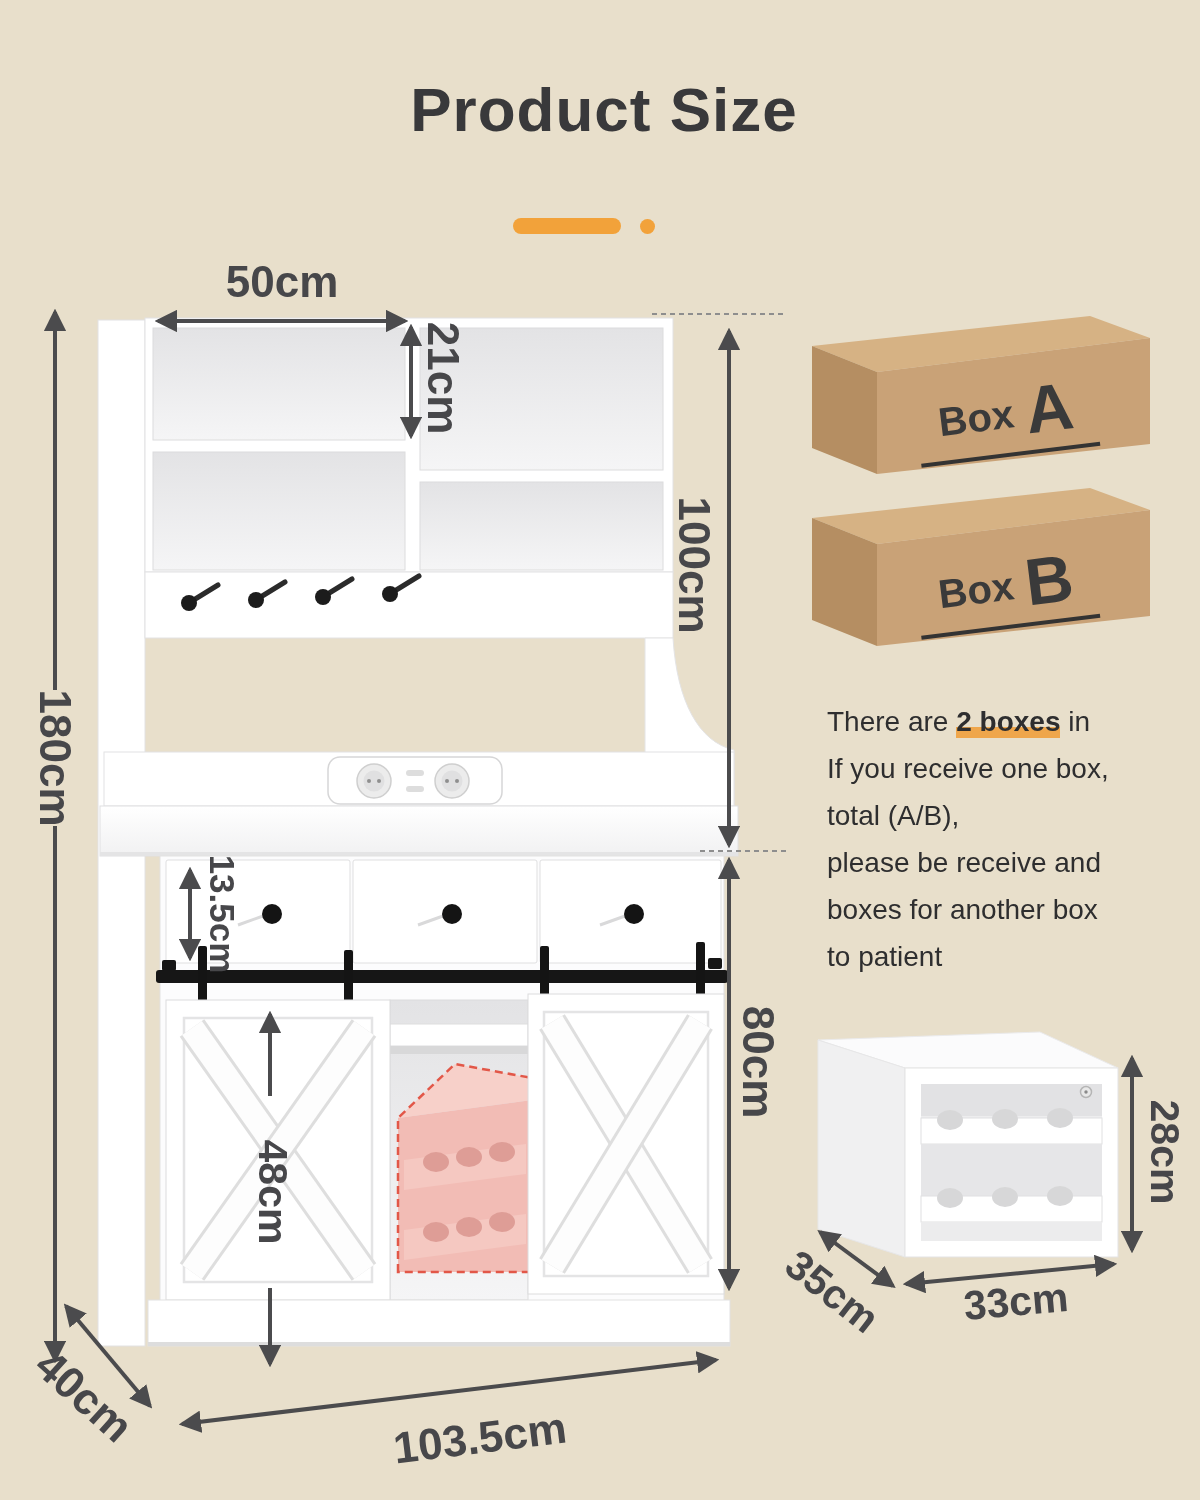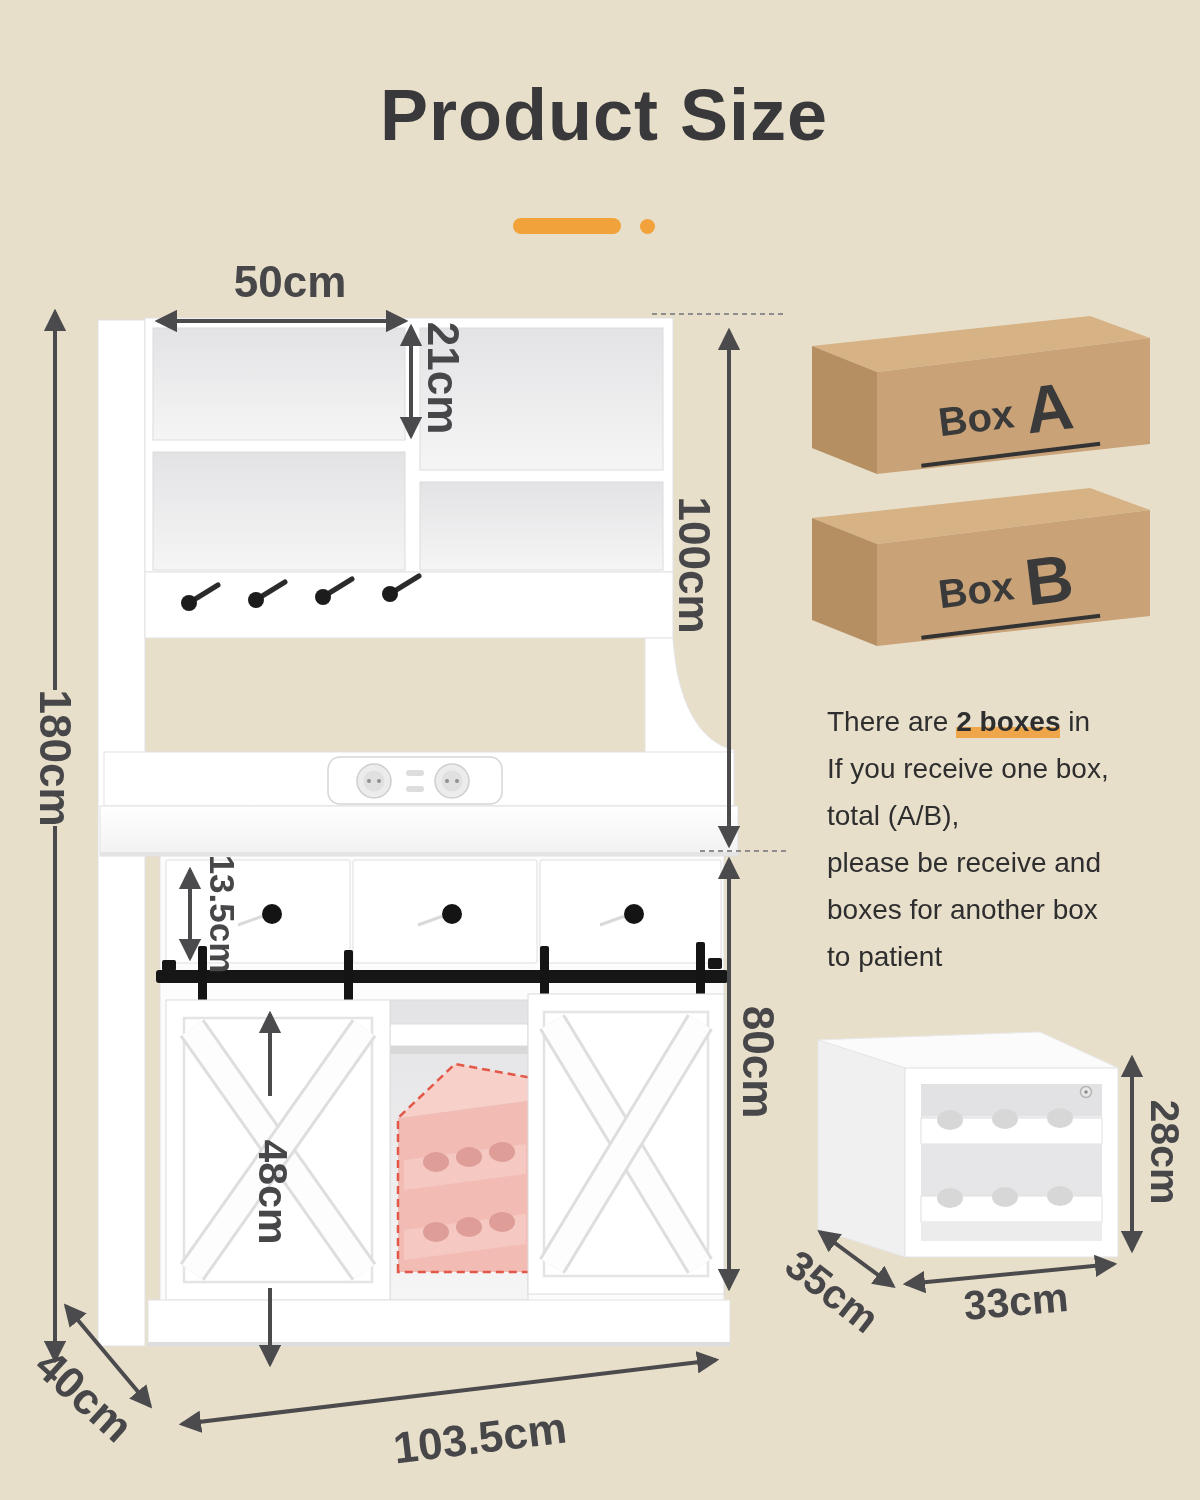--- a/index.html
+++ b/index.html
@@ -7,21 +7,21 @@
     position:relative;
     width:1200px;height:1500px;
     background:#e8dfcb;
     font-family:"Liberation Sans", sans-serif;
     overflow:hidden;
   }
   .layer{position:absolute;left:0;top:0;}
   .title{
     position:absolute;left:8px;right:0;top:74px;
     text-align:center;
-    font-size:72px;font-weight:bold;color:#39393b;
+    font-size:62px;font-weight:bold;color:#39393b;
     letter-spacing:1px;
   }
   .accent-bar{
     position:absolute;left:513px;top:218px;width:108px;height:16px;
     background:#f2a23a;border-radius:9px;
   }
   .accent-dot{
     position:absolute;left:640px;top:219px;width:15px;height:15px;
     background:#f2a23a;border-radius:50%;
   }
@@ -240,21 +240,21 @@
     <g stroke="#8e8e8e" stroke-width="1.8" stroke-dasharray="5 4">
       <line x1="652" y1="314" x2="784" y2="314"></line>
       <line x1="700" y1="851" x2="788" y2="851"></line>
     </g>
   </svg>
 
   <div class="title">Product Size</div>
   <div class="accent-bar"></div>
   <div class="accent-dot"></div>
 
-  <div class="dim" style="left:282px;top:282px;margin-left:8px;">50cm</div>
+  <div class="dim" style="left:282px;top:282px;">50cm</div>
   <div class="dim rot90" style="left:443px;top:378px;">21cm</div>
   <div class="dim rot90" style="left:694px;top:565px;">100cm</div>
   <div class="dim rot90" style="left:55px;top:758px;">180cm</div>
   <div class="dim small rot90" style="left:222px;top:914px;">13.5cm</div>
   <div class="dim mid rot90" style="left:272px;top:1192px;">48cm</div>
   <div class="dim rot90" style="left:758px;top:1062px;">80cm</div>
   <div class="dim" style="left:84px;top:1396px;transform:translate(-50%,-50%) rotate(42deg);">40cm</div>
   <div class="dim" style="left:480px;top:1438px;transform:translate(-50%,-50%) rotate(-7deg);">103.5cm</div>
 
   <div class="box-label" style="left:1006px;top:416px;">

